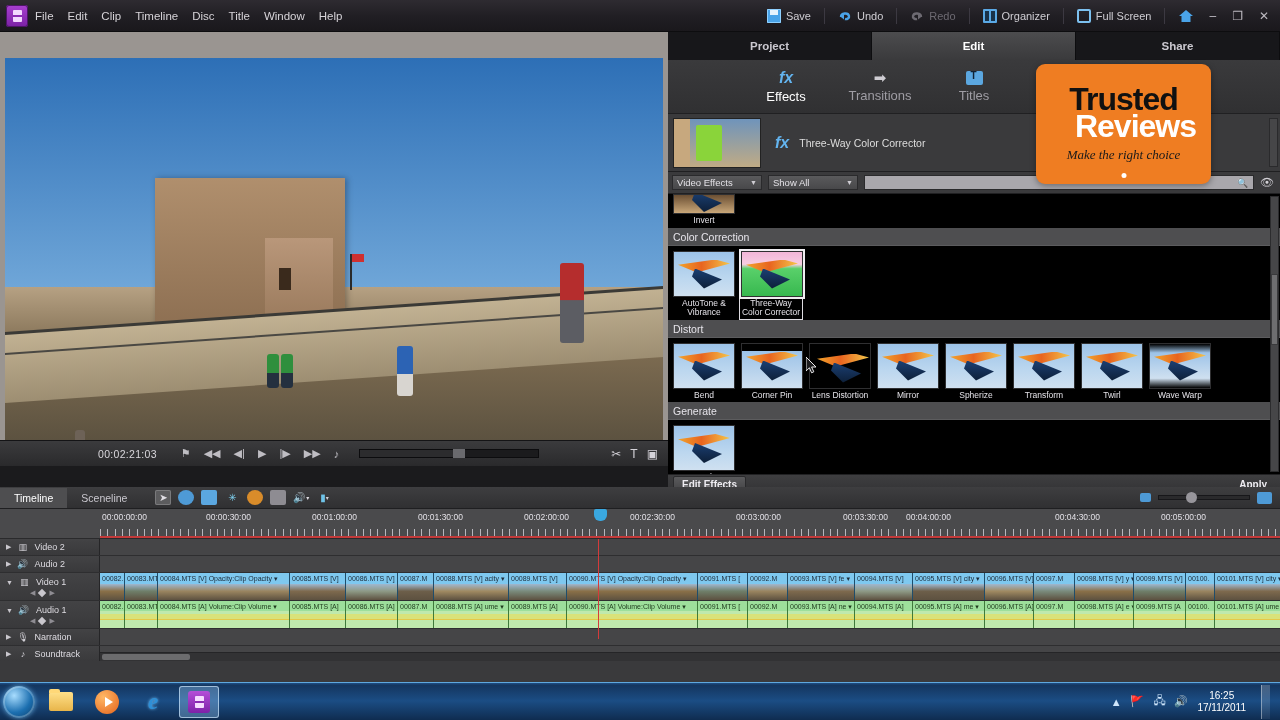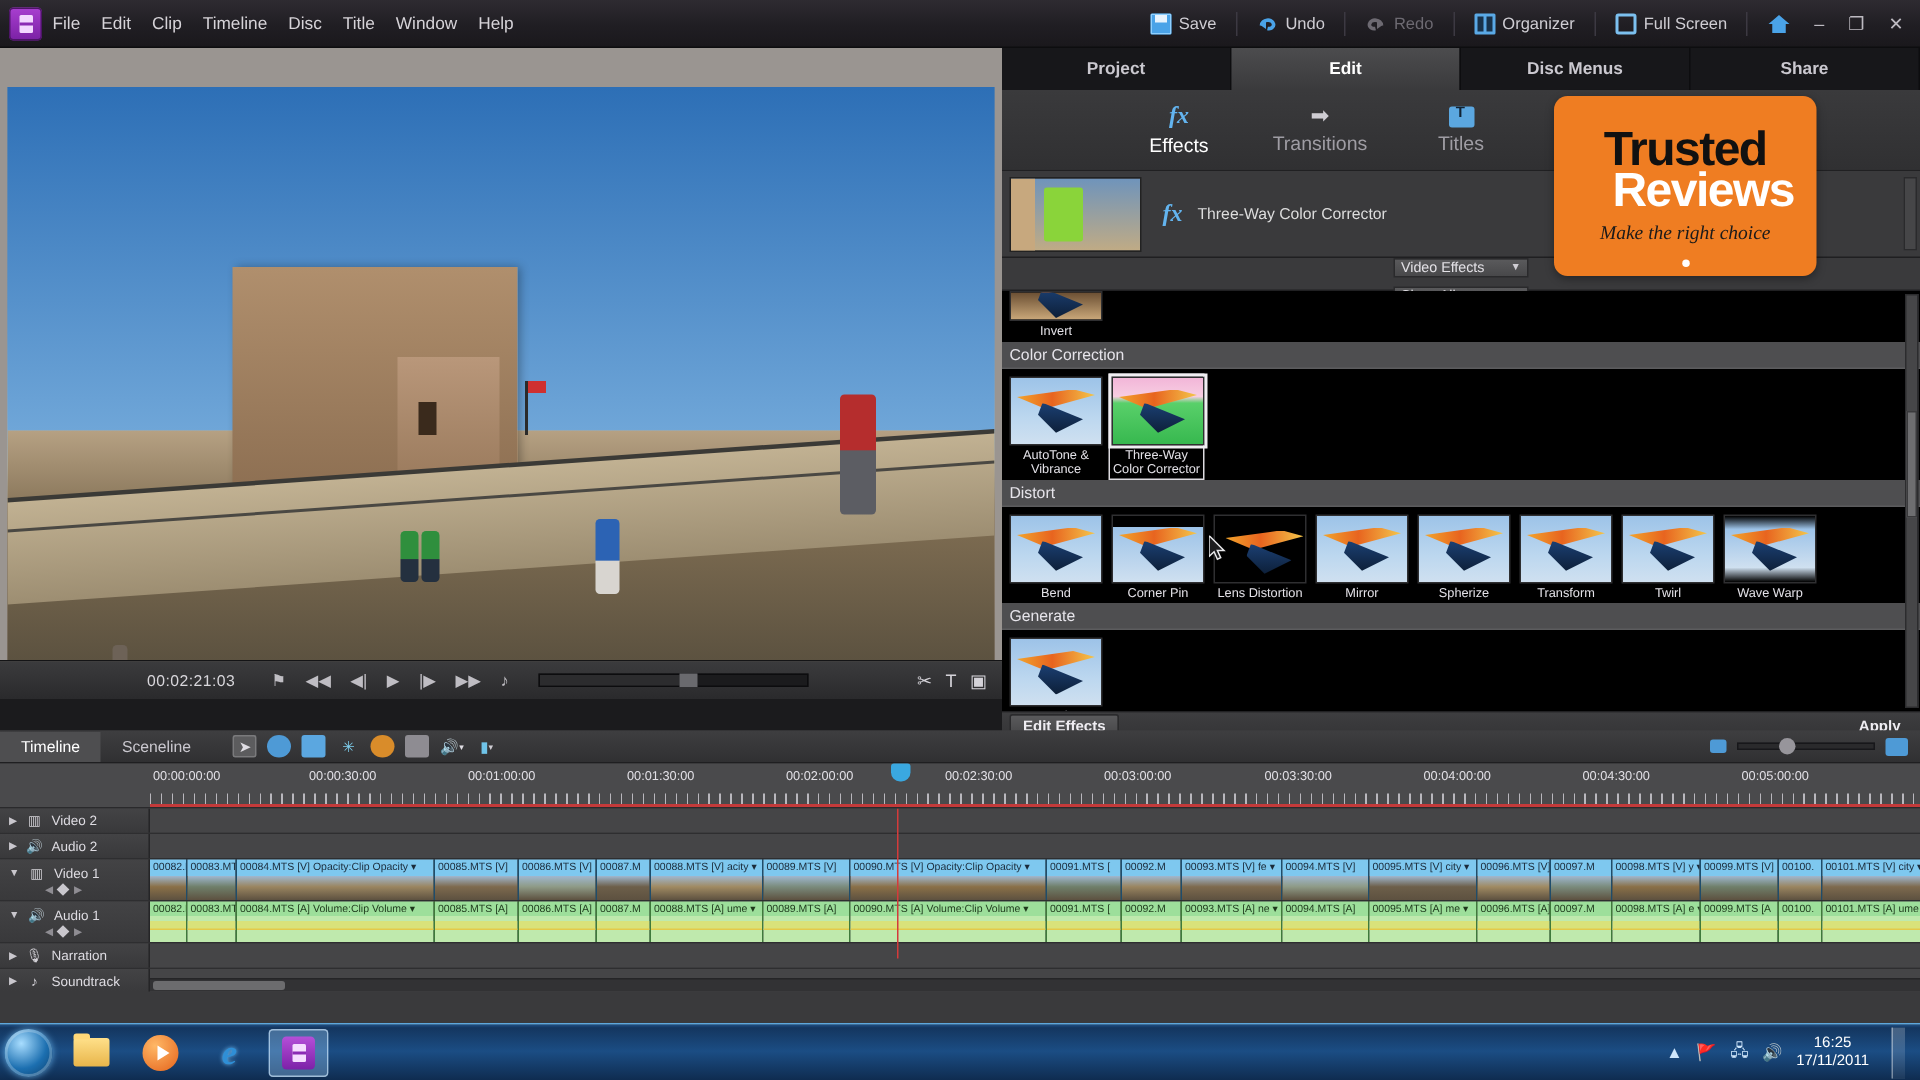--- a/index.html
+++ b/index.html
@@ -77,37 +77,37 @@
   .right{position:absolute;left:668px;top:32px;width:612px;height:455px;background:#4e4e50;}
   .tabs{display:flex;height:28px;background:#17171a;}
   .tab{flex:1;display:flex;align-items:center;justify-content:center;color:#cac8cf;
      font-size:11.5px;font-weight:bold;cursor:default;border-right:1px solid #0d0d0f;}
   .tab.active{background:linear-gradient(180deg,#4c4c4e,#3a3a3c);color:#fff;}
   .subbar{height:54px;background:linear-gradient(180deg,#3a3a3c,#303032);display:flex;
      align-items:center;justify-content:center;gap:30px;border-bottom:1px solid #202022;}
   .sbi{display:flex;flex-direction:column;align-items:center;gap:3px;width:64px;cursor:default;}
   .sbi .lbl{font-size:13px;color:#9f9da4;}
   .sbi.active .lbl{color:#fff;}
-  .fxglyph{font-style:italic;font-family:Liberation Serif, serif;color:#63b4ef;font-size:16px;font-weight:bold;line-height:1;text-align:center;}
+  .fxglyph{font-style:italic;font-family:Liberation Sans, sans-serif;color:#63b4ef;font-size:16px;font-weight:bold;line-height:1;text-align:center;}
   .arrowglyph{color:#cfcdd3;font-size:15px;line-height:1;}
   .sqicon{width:17px;height:14px;border-radius:2px;background:#5ba7e0;position:relative;}
   .sqicon.t:after{content:"T";position:absolute;left:5px;top:-1px;font-size:10px;color:#123;font-weight:bold;}
   .sqicon.th{background:#c5b48f;}
   .sqicon.mu{background:#cfa33f;}
 
   .fxstrip{height:58px;background:#3a3a3c;display:flex;align-items:center;border-bottom:1px solid #1f1f21;position:relative;}
   .fxthumb{width:88px;height:50px;margin-left:5px;background:linear-gradient(180deg,#6f94bb,#c0ab85);position:relative;overflow:hidden;border:1px solid #222;}
   .fxthumb .g{position:absolute;left:22px;top:6px;width:26px;height:36px;background:#8ad43a;border-radius:2px;}
   .fxthumb .w{position:absolute;left:0;top:0;width:16px;height:50px;background:#c7a87e;}
   .fxrow{display:flex;align-items:center;gap:10px;margin-left:14px;}
   .fxrow .fxn{font-size:10.5px;color:#ddd;}
   .fxscroll{position:absolute;right:2px;top:4px;bottom:4px;width:9px;background:#464648;border:1px solid #2a2a2c;}
 
   .filters{height:22px;background:#3a3a3c;display:flex;align-items:center;gap:6px;
-     padding:0 4px;border-bottom:1px solid #202022;flex-direction:column;}
+     padding:0 4px;border-bottom:1px solid #202022;}
   .dd{height:15px;background:linear-gradient(180deg,#5a5a5c,#48484a);border:1px solid #2a2a2c;
      display:flex;align-items:center;justify-content:space-between;padding:0 4px;
      font-size:9.5px;color:#e3e1e6;min-width:90px;cursor:default;}
   .dd .car{font-size:7px;color:#cfcdd3;margin-left:6px;}
   .searchbox{flex:1;height:15px;background:#a9a7ac;border:1px solid #2a2a2c;display:flex;
      align-items:center;justify-content:flex-end;padding-right:4px;}
   .searchbox .mag{color:#3b3b3d;font-size:9px;}
   .eyeicon{color:#d3d1d7;font-size:11px;padding-right:2px;}
 
   .efbody{position:relative;height:280px;background:#000000;overflow:hidden;}
@@ -335,21 +335,20 @@
         <span>T</span>
         <span>▣</span>
       </div>
     </div>
   </div>
 
   <div class="right">
     <div class="tabs">
       <div class="tab">Project</div>
       <div class="tab active">Edit</div>
-      <div class="tab">Disc Menus</div>
       <div class="tab">Share</div>
     </div>
 
     <div class="subbar">
       <div class="sbi active">
         <span class="fxglyph">fx</span>
         <span class="lbl">Effects</span>
       </div>
       <div class="sbi">
         <span class="arrowglyph">➡</span>
@@ -535,21 +534,21 @@
     <div class="ruler">
       <div class="rulerlabels">
         <span class="rl" style="left:102px">00:00:00:00</span>
         <span class="rl" style="left:206px">00:00:30:00</span>
         <span class="rl" style="left:312px">00:01:00:00</span>
         <span class="rl" style="left:418px">00:01:30:00</span>
         <span class="rl" style="left:524px">00:02:00:00</span>
         <span class="rl" style="left:630px">00:02:30:00</span>
         <span class="rl" style="left:736px">00:03:00:00</span>
         <span class="rl" style="left:843px">00:03:30:00</span>
-        <span class="rl" style="left:949px">00:04:00:00</span>
+        <span class="rl" style="left:906px">00:04:00:00</span>
         <span class="rl" style="left:1055px">00:04:30:00</span>
         <span class="rl" style="left:1161px">00:05:00:00</span>
       </div>
       <div class="ticks"></div>
       <div class="redline"></div>
       <div class="cti" style="left:594px"></div>
     </div>
 
     <div class="tracks">
 

